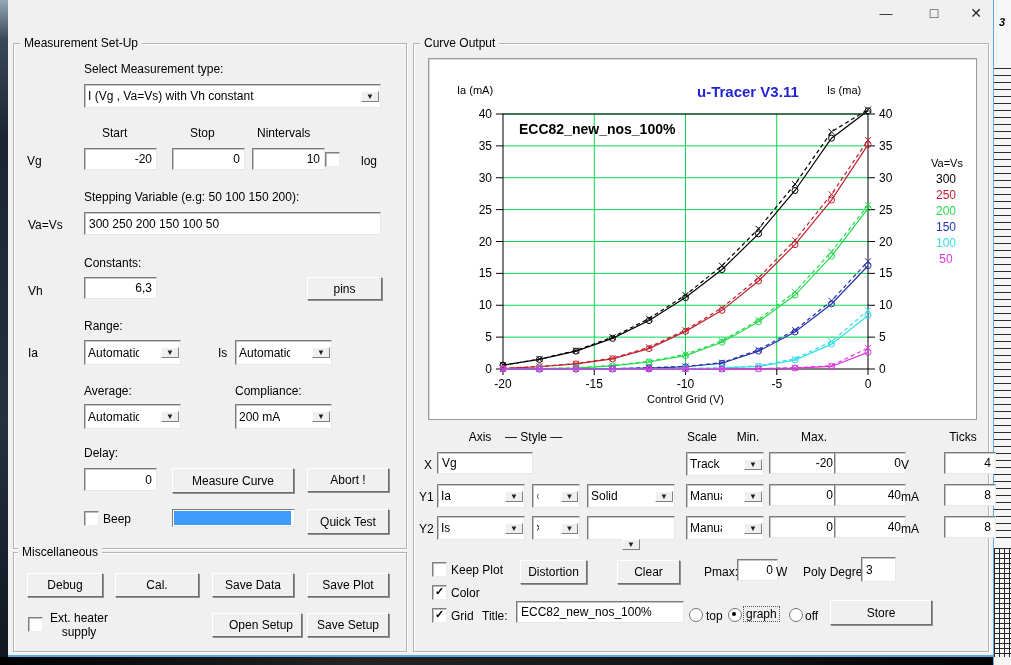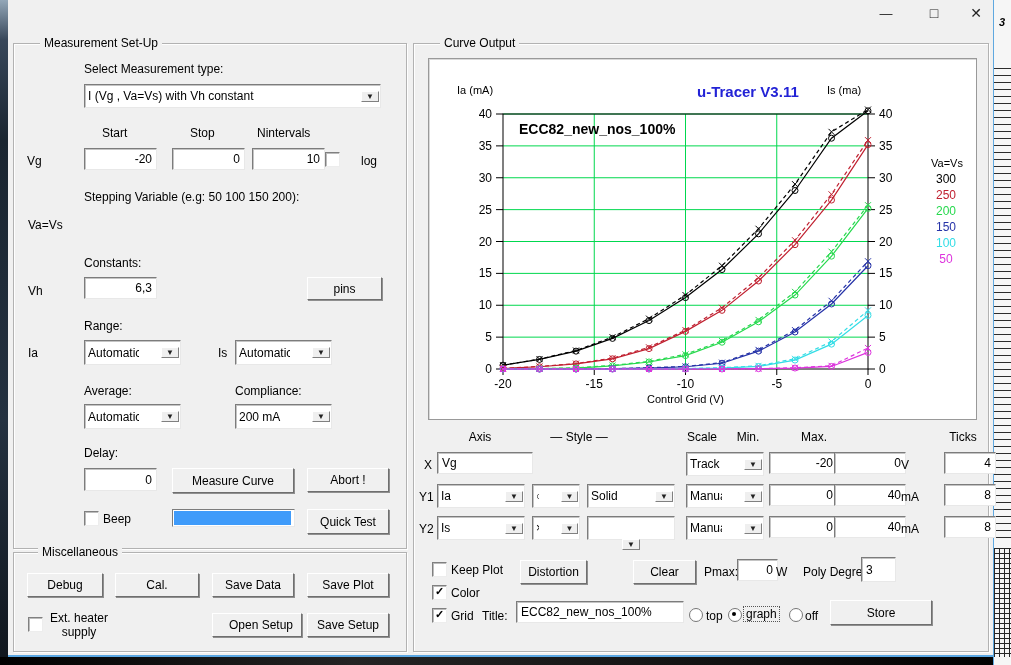--- a/index.html
+++ b/index.html
@@ -13,21 +13,21 @@
   .titlebar{position:absolute;left:8px;top:0;width:985px;height:27px;background:#ffffff;}
   .app-icon{position:absolute;left:25px;top:7px;width:14px;height:12px;
             border:1px solid #2b4a66;background:#fff;}
   .app-icon::before{content:"";position:absolute;left:0;top:0;width:100%;height:3px;background:#fff;border-bottom:1px solid #2b4a66;}
   .app-icon::after{content:"";position:absolute;right:-2px;bottom:-2px;width:5px;height:4px;background:#fff;border:1px solid #2b4a66;}
   .win-title{position:absolute;left:47px;top:7px;font-size:12px;}
   .winbtn{position:absolute;top:0;width:36px;height:26px;display:flex;align-items:center;justify-content:center;
           font-size:13px;color:#222;font-weight:400;}
   
   .groupbox{position:absolute;border:1px solid #b2b2b2;box-shadow:1px 1px 0 rgba(255,255,255,.9), inset 1px 1px 0 rgba(255,255,255,.9);}
-  .grouplabel{position:absolute;background:#f0f0f0;padding:0 4px;line-height:13px;white-space:nowrap;margin-left:20px;}
+  .grouplabel{position:absolute;background:#f0f0f0;padding:0 4px;line-height:13px;white-space:nowrap;}
   
   .tb{position:absolute;background:#fff;border:1px solid #7c7c7c;border-right-color:#e8e8e8;border-bottom-color:#e8e8e8;
       box-shadow:inset 1px 1px 0 #c4c4c4;display:flex;align-items:center;padding:0 4px;white-space:nowrap;overflow:hidden;}
   .tb.right{justify-content:flex-end;}
   .btn{position:absolute;display:flex;align-items:center;justify-content:center;background:#f0f0f0;
        border:1px solid #6f6f6f;border-top-color:#ffffff;border-left-color:#ffffff;
        box-shadow:1px 1px 0 #8f8f8f;white-space:nowrap;}
   .combo{position:absolute;background:#fff;border:1px solid #7c7c7c;border-right-color:#e8e8e8;border-bottom-color:#e8e8e8;
          box-shadow:inset 1px 1px 0 #c4c4c4;display:flex;align-items:center;gap:21px;}
   .combo .ctext{flex:1;display:flex;align-items:center;padding:0 3px;white-space:nowrap;overflow:hidden;}
@@ -101,20 +101,21 @@
 
   <span class="lbl" style="left:27px;top:154px;">Vg</span>
   <div class="tb right" style="left:84px;top:148px;width:63px;height:20px;">-20</div>
   <div class="tb right" style="left:172px;top:148px;width:63px;height:20px;">0</div>
   <div class="tb right" style="left:252px;top:148px;width:63px;height:20px;">10</div>
   <div class="checkbox" style="left:325px;top:152px;"></div>
   <span class="lbl" style="left:361px;top:154px;">log</span>
 
   <span class="lbl" style="left:84px;top:190px;">Stepping Variable (e.g: 50 100 150 200):</span>
   <span class="lbl" style="left:28px;top:218px;">Va=Vs</span>
+  <div class="tb" style="left:84px;top:212px;width:287px;height:21px;">300 250 200 150 100 50</div>
 
   <span class="lbl" style="left:84px;top:256px;">Constants:</span>
   <span class="lbl" style="left:28px;top:284px;">Vh</span>
   <div class="tb right" style="left:84px;top:277px;width:63px;height:20px;">6,3</div>
   <div class="btn" style="left:307px;top:277px;width:73px;height:21px;">pins</div>
 
   <span class="lbl" style="left:84px;top:319px;">Range:</span>
   <span class="lbl" style="left:28px;top:346px;">Ia</span>
   <div class="combo" style="left:84px;top:340px;width:95px;height:23px;">
     <span class="ctext">Automatic</span>
@@ -378,21 +379,21 @@
         <text x="517" y="124" text-anchor="middle" font-size="12" fill="#000000">300</text>
         <text x="517" y="140" text-anchor="middle" font-size="12" fill="#c02030">250</text>
         <text x="517" y="156" text-anchor="middle" font-size="12" fill="#27d94e">200</text>
         <text x="517" y="172" text-anchor="middle" font-size="12" fill="#2633a8">150</text>
         <text x="517" y="188" text-anchor="middle" font-size="12" fill="#33dde6">100</text>
         <text x="517" y="204" text-anchor="middle" font-size="12" fill="#dd33dd">50</text>
       </svg>
   </div>
 
   <span class="lbl" style="left:455px;top:430px;width:50px;text-align:center;">Axis</span>
-  <span class="lbl" style="left:529px;top:430px;width:100px;text-align:center;">— Style —</span>
+  <span class="lbl" style="left:505px;top:430px;width:100px;">— Style —</span>
   <span class="lbl" style="left:672px;top:430px;width:60px;text-align:center;">Scale</span>
   <span class="lbl" style="left:726px;top:430px;width:44px;text-align:center;">Min.</span>
   <span class="lbl" style="left:792px;top:430px;width:44px;text-align:center;">Max.</span>
   <span class="lbl" style="left:938px;top:430px;width:50px;text-align:center;">Ticks</span>
 
   <span class="lbl" style="left:424px;top:458px;">X</span>
   <div class="tb" style="left:437px;top:452px;width:86px;height:20px;">Vg</div>
   <div class="combo" style="left:686px;top:452px;width:76px;height:22px;">
     <span class="ctext">Track</span>
     <span class="carrow">▼</span>
@@ -451,21 +452,21 @@
   <div class="checkbox checked" style="left:432px;top:585px;">
       <span class="mark">✓</span>
     </div>
   <span class="lbl" style="left:451px;top:586px;">Color</span>
   <div class="checkbox checked" style="left:432px;top:608px;">
       <span class="mark">✓</span>
     </div>
   <span class="lbl" style="left:451px;top:609px;">Grid</span>
 
   <div class="btn" style="left:520px;top:560px;width:65px;height:22px;">Distortion</div>
-  <div class="btn" style="left:617px;top:560px;width:61px;height:22px;margin-left:16px;">Clear</div>
+  <div class="btn" style="left:617px;top:560px;width:61px;height:22px;">Clear</div>
   <span class="lbl" style="left:704px;top:565px;">Pmax:</span>
   <div class="tb right" style="left:737px;top:559px;width:31px;height:20px;">0</div>
   <span class="lbl" style="left:776px;top:565px;">W</span>
   <span class="lbl" style="left:803px;top:565px;">Poly Degree:</span>
   <div class="tb" style="left:861px;top:557px;width:25px;height:23px;">3</div>
 
   <span class="lbl" style="left:482px;top:609px;">Title:</span>
   <div class="tb" style="left:516px;top:601px;width:158px;height:20px;">ECC82_new_nos_100%</div>
 
   <div class="radio" style="left:689px;top:608px;"></div>

